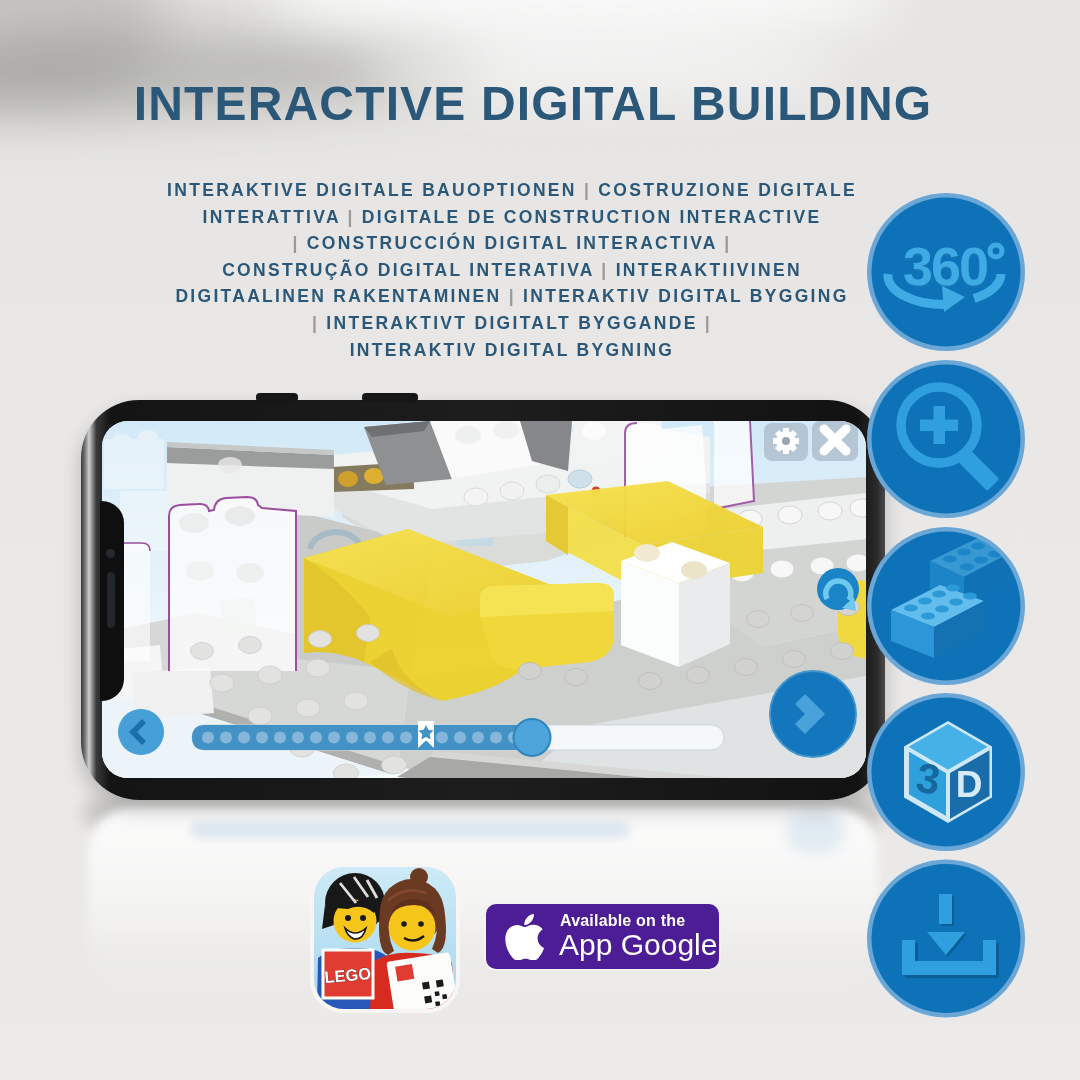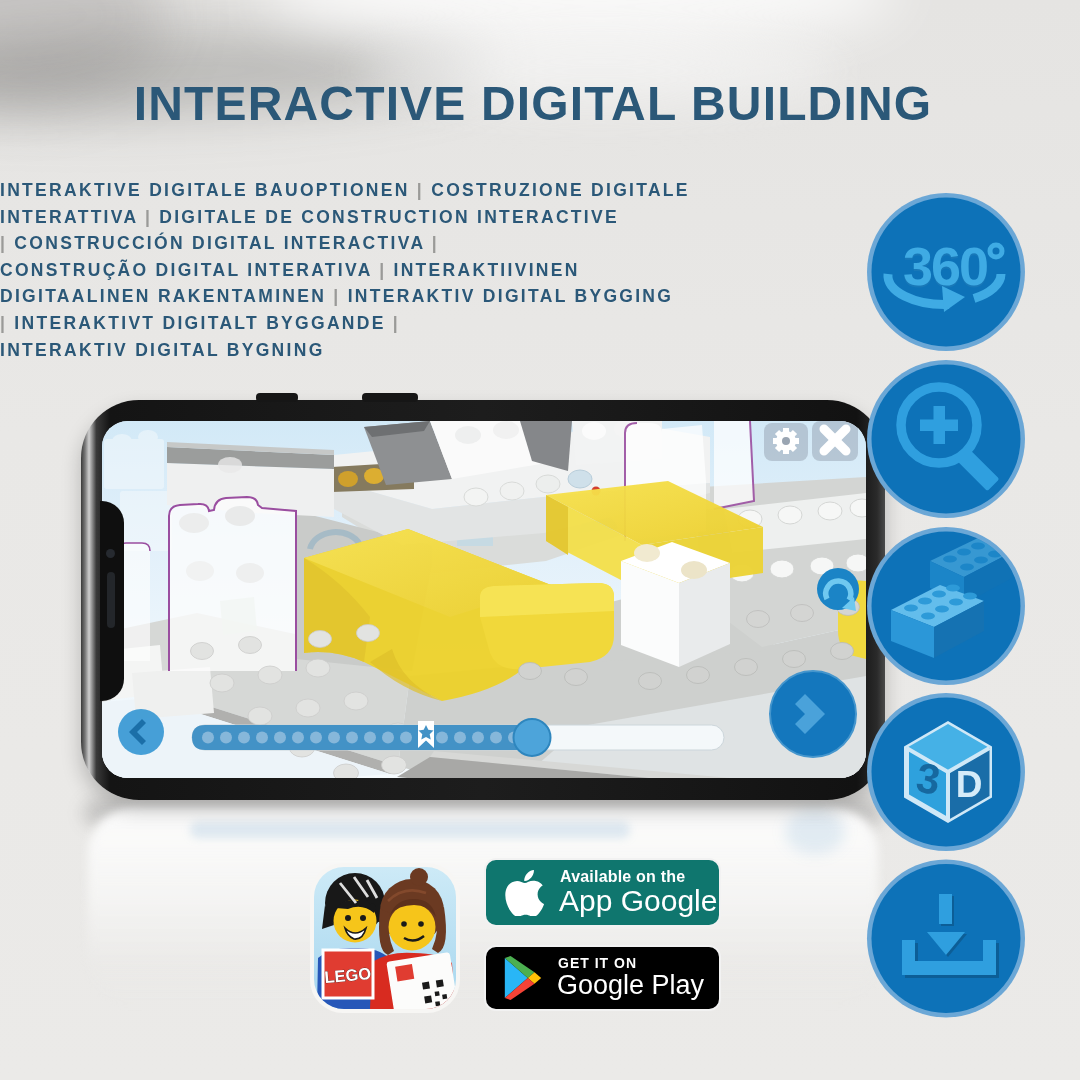--- a/index.html
+++ b/index.html
@@ -1,17 +1,17 @@
 <!DOCTYPE html>
 <html><head><meta charset="utf-8">
 <style>
 html,body{margin:0;padding:0}
 #canvas{position:relative;width:1080px;height:1080px;overflow:hidden;background:#e9e8e6;font-family:"Liberation Sans",sans-serif}
 #title{position:absolute;left:-7px;top:76px;width:1080px;text-align:center;color:#2b5878;font-weight:bold;font-size:48px;letter-spacing:1.15px;white-space:nowrap}
-#subtitle{position:absolute;left:0;top:177px;width:1024px;text-align:left;color:#2b5878;font-weight:bold;font-size:17.5px;line-height:26.6px;letter-spacing:2.3px;white-space:nowrap}
+#subtitle{position:absolute;left:0;top:177px;width:1024px;text-align:center;color:#2b5878;font-weight:bold;font-size:17.5px;line-height:26.6px;letter-spacing:2.3px;white-space:nowrap}
 #subtitle .p{color:#9a9a98}
 </style></head>
 <body>
 <div id="canvas">
 
 <div style="position:absolute;inset:0;background:linear-gradient(180deg,#e5e4e2 0%,#e9e8e6 40%,#ebeae8 100%);"></div>
 <div style="position:absolute;left:-150px;top:32px;width:640px;height:82px;background:rgba(100,98,95,.32);border-radius:50%;filter:blur(26px);transform:rotate(-2deg)"></div>
 <div style="position:absolute;left:-130px;top:-70px;width:300px;height:170px;background:rgba(90,88,85,.22);border-radius:50%;filter:blur(30px)"></div>
 <div style="position:absolute;left:260px;top:-70px;width:640px;height:120px;background:rgba(255,255,255,.75);border-radius:50%;filter:blur(28px)"></div>
 <div style="position:absolute;left:360px;top:36px;width:480px;height:70px;background:rgba(248,248,247,.55);border-radius:50%;filter:blur(22px)"></div>
@@ -420,35 +420,23 @@
       </g>
     </g>
 
     <g>
       <rect x="13" y="87" width="50" height="48" fill="#e03c31" stroke="#fff" stroke-width="3"></rect>
       <text x="38" y="118" font-family="Liberation Sans,sans-serif" font-weight="bold" font-size="16.5" fill="#fff" text-anchor="middle" transform="rotate(-5 38 114)" style="paint-order:stroke;stroke:#1a1a1a;stroke-width:.5px">LEGO</text>
     </g>
   </g>
 </svg>
 
-<div style="position:absolute;left:484px;top:858px;width:233px;height:65px;background:#0f766e;border:2px solid #f2f2f2;border-radius:12px;color:#fff">
+<div style="position:absolute;left:484px;top:902px;width:233px;height:65px;background:#4c1d95;border:2px solid #f2f2f2;border-radius:12px;color:#fff">
 
   <svg style="position:absolute;left:18px;top:10px" width="40" height="46" viewBox="0 0 40 46">
         <path d="M27.3 7.6c1.7-2.1 2.9-5 2.6-7.6-2.4.1-5.3 1.6-7 3.7-1.6 1.8-3 4.8-2.6 7.3 2.7.2 5.3-1.3 7-3.4z M33.6 24.5c-.1-6 4.9-8.9 5.1-9-2.8-4.1-7.1-4.6-8.7-4.7-3.7-.4-7.2 2.2-9.1 2.2-1.9 0-4.8-2.1-7.8-2.1-4 .1-7.7 2.3-9.8 5.9-4.2 7.3-1.1 18 3 23.9 2 2.9 4.4 6.1 7.5 6 3-.1 4.2-1.9 7.8-1.9 3.7 0 4.7 1.9 7.9 1.9 3.3-.1 5.3-3 7.3-5.9 2.3-3.4 3.2-6.6 3.3-6.8-.1-.1-6.3-2.4-6.5-9.5z" fill="#fff"></path>
       </svg>
 
   <div style="position:absolute;left:74px;top:8px;font-size:16px;font-weight:bold;letter-spacing:.2px">Available on the</div>
   <div style="position:absolute;left:73px;top:24px;font-size:30px;font-weight:normal">App Google</div>
 </div>
 
-<div style="position:absolute;left:484px;top:945px;width:233px;height:62px;background:#000;border:2px solid #f2f2f2;border-radius:12px;color:#fff">
-
-  <svg style="position:absolute;left:16px;top:9px" width="42" height="44" viewBox="0 0 42 46">
-    <path d="M2 2 L26 23 L2 44 Z" fill="#29b6f6"></path>
-    <path d="M2 2 L26 23 L33 17 L8 0 Z" fill="#4caf50"></path>
-    <path d="M33 17 L26 23 L33 29 L40 23 Z" fill="#ffc107"></path>
-    <path d="M2 44 L26 23 L33 29 L8 46 Z" fill="#f44336"></path>
-  </svg>
-
-  <div style="position:absolute;left:72px;top:8px;font-size:14px;font-weight:bold;letter-spacing:1px">GET IT ON</div>
-  <div style="position:absolute;left:71px;top:23px;font-size:27px;font-weight:normal">Google Play</div>
-</div>
 
 </div>
 </body></html>

